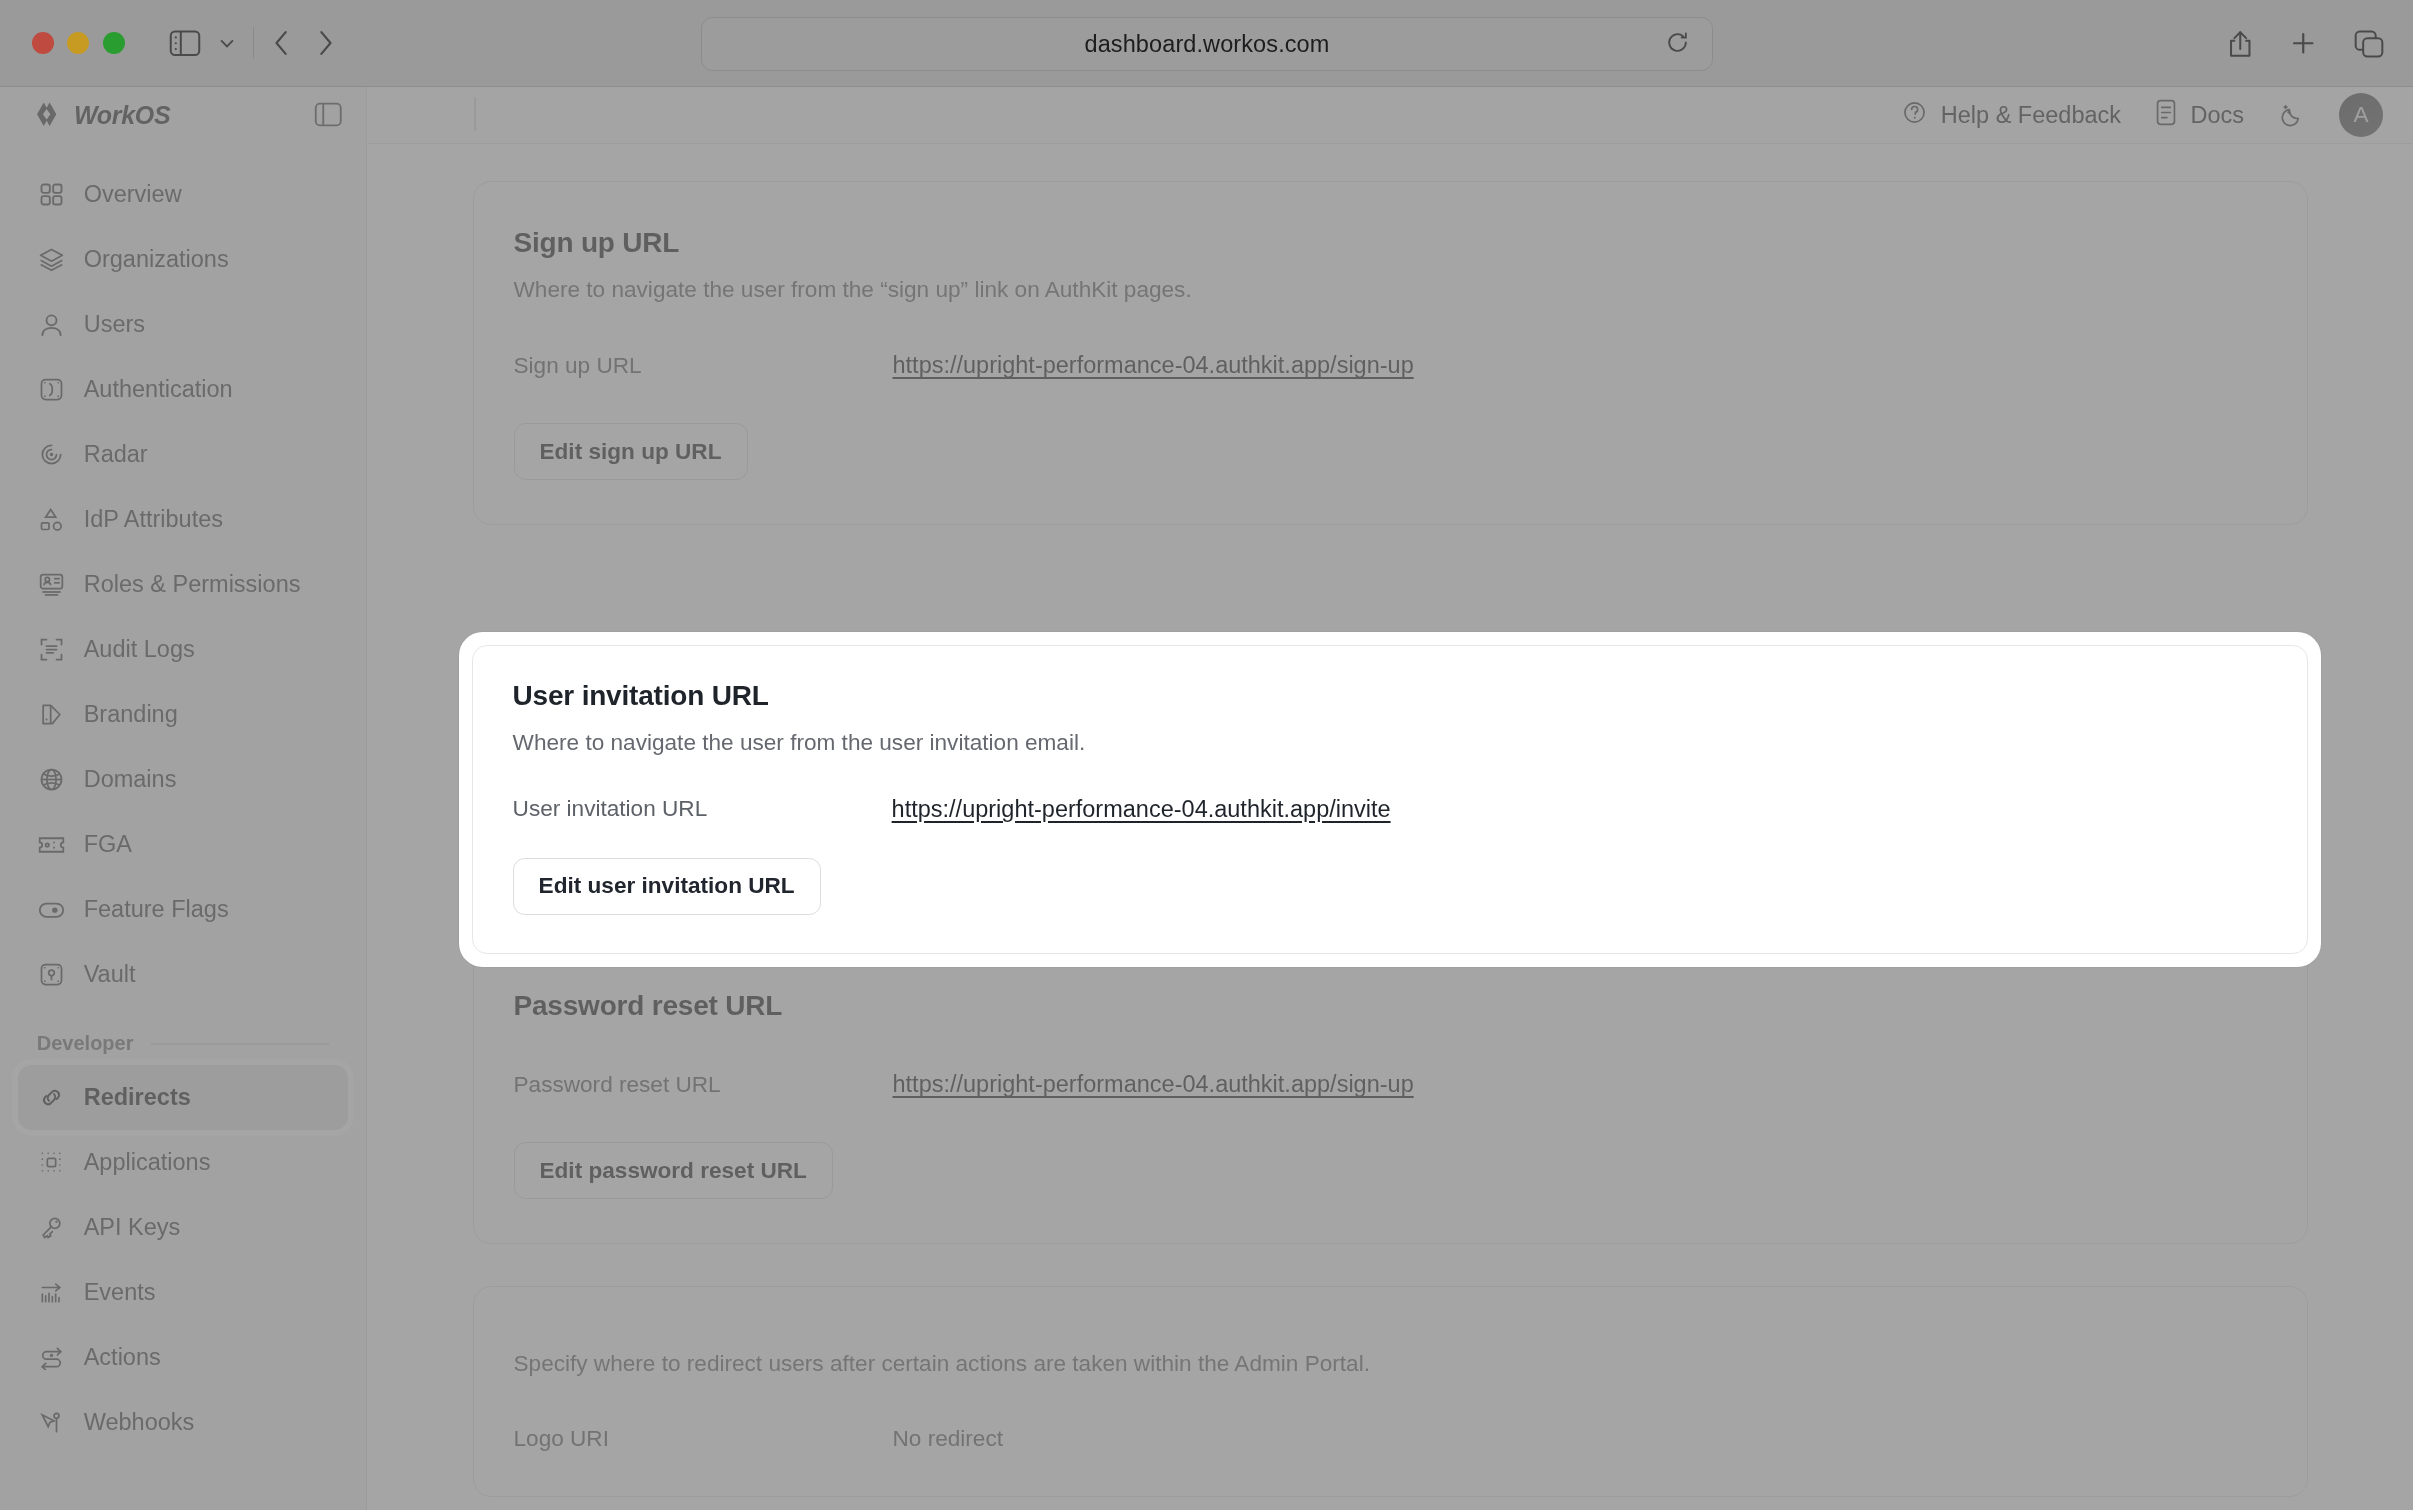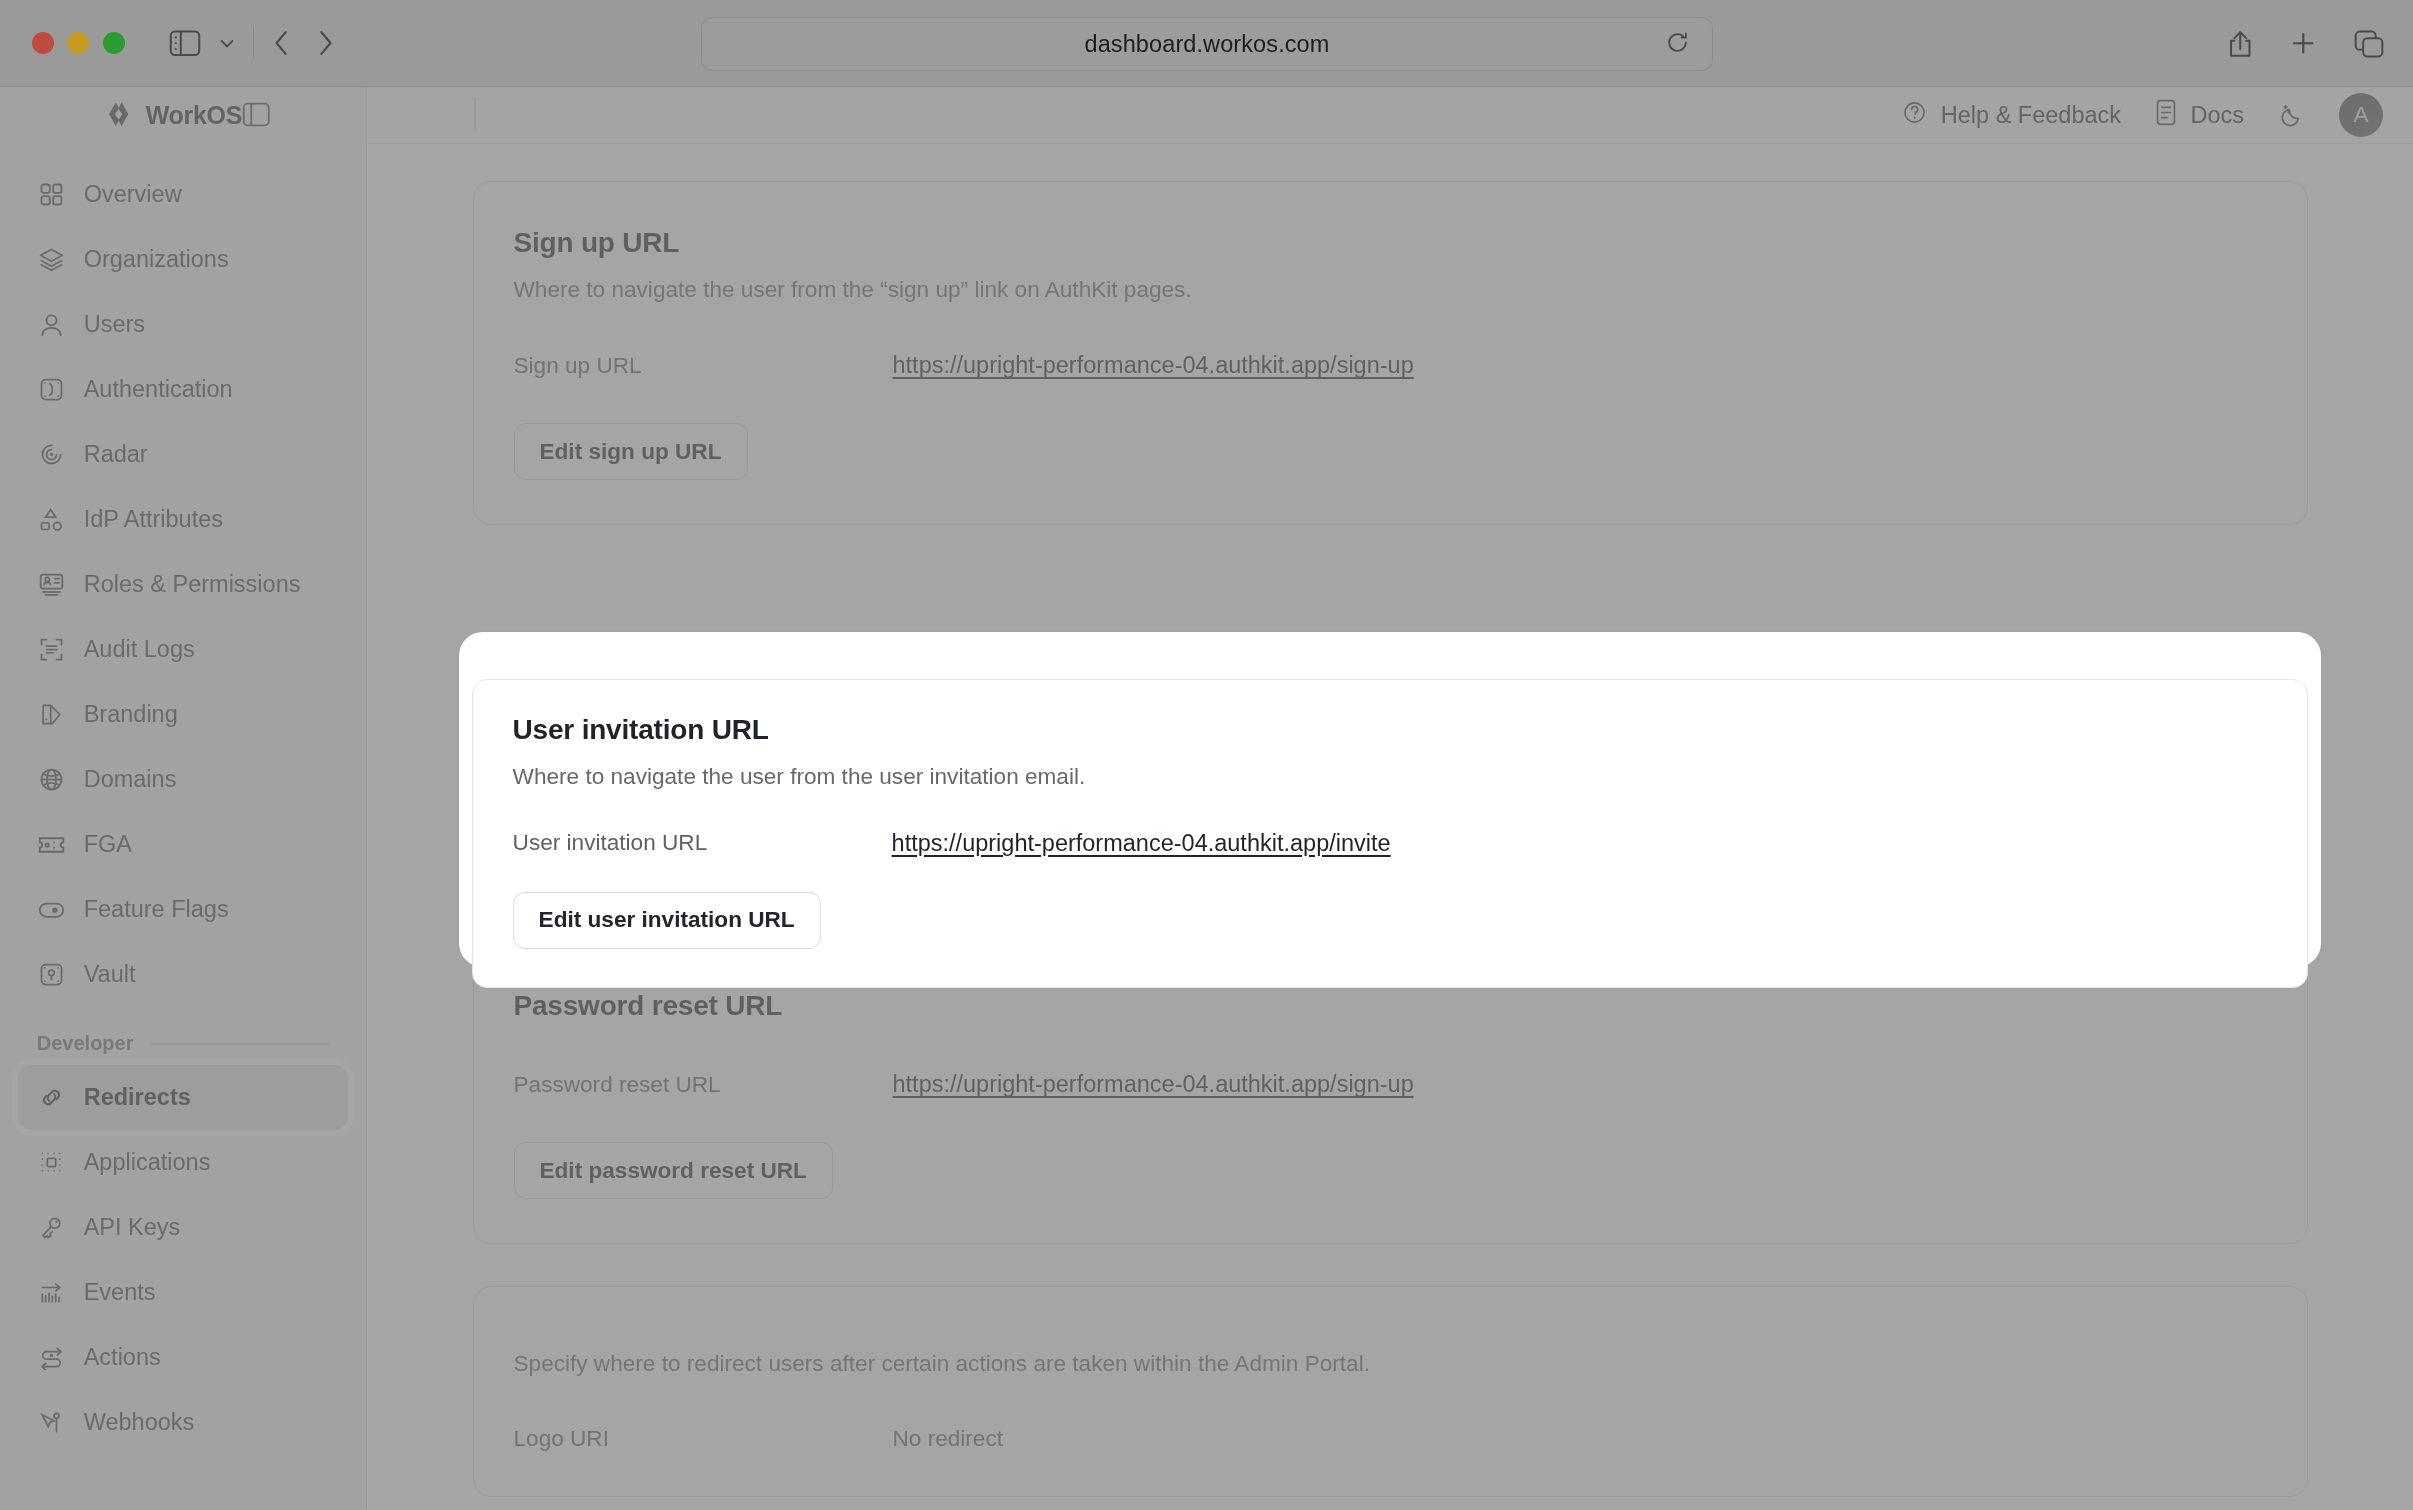--- a/index.html
+++ b/index.html
@@ -113,21 +113,22 @@
     width: 367px; height: 1423px;
     background: #f6f6f7;
     border-right: 1.7px solid #e3e3e6;
   }
 
   #sidebar-header {
     height: 57px;
     display: flex;
     align-items: center;
     padding: 0 23.5px 0 32px;
-    justify-content: center;
+    justify-content: space-between;
+    font-style: italic;
   }
 
   #brand {
     display: flex;
     align-items: center;
     gap: 13.4px;
   }
   #brand-name {
     font-size: 25px;
     font-weight: 700;
@@ -323,21 +324,20 @@
     box-shadow: 0 0 0 0.8px rgba(0,0,0,0.04);
     padding: 12.6px;
   }
   #spotlight-inner {
     width: 100%;
     height: 100%;
     background: #ffffff;
     border: 1.7px solid #e7e7ea;
     border-radius: 15px;
     padding: 34px 40px 0 40px;
-    margin-top: 34px;
   }
   #spotlight-inner .field-row { margin-top: 40px; }
   #spotlight-inner .btn { margin-top: 35px; text-align: center; }
 </style>
 </head>
 <body>
 
 <div id="browser-window">
 
   <div id="browser-toolbar">

